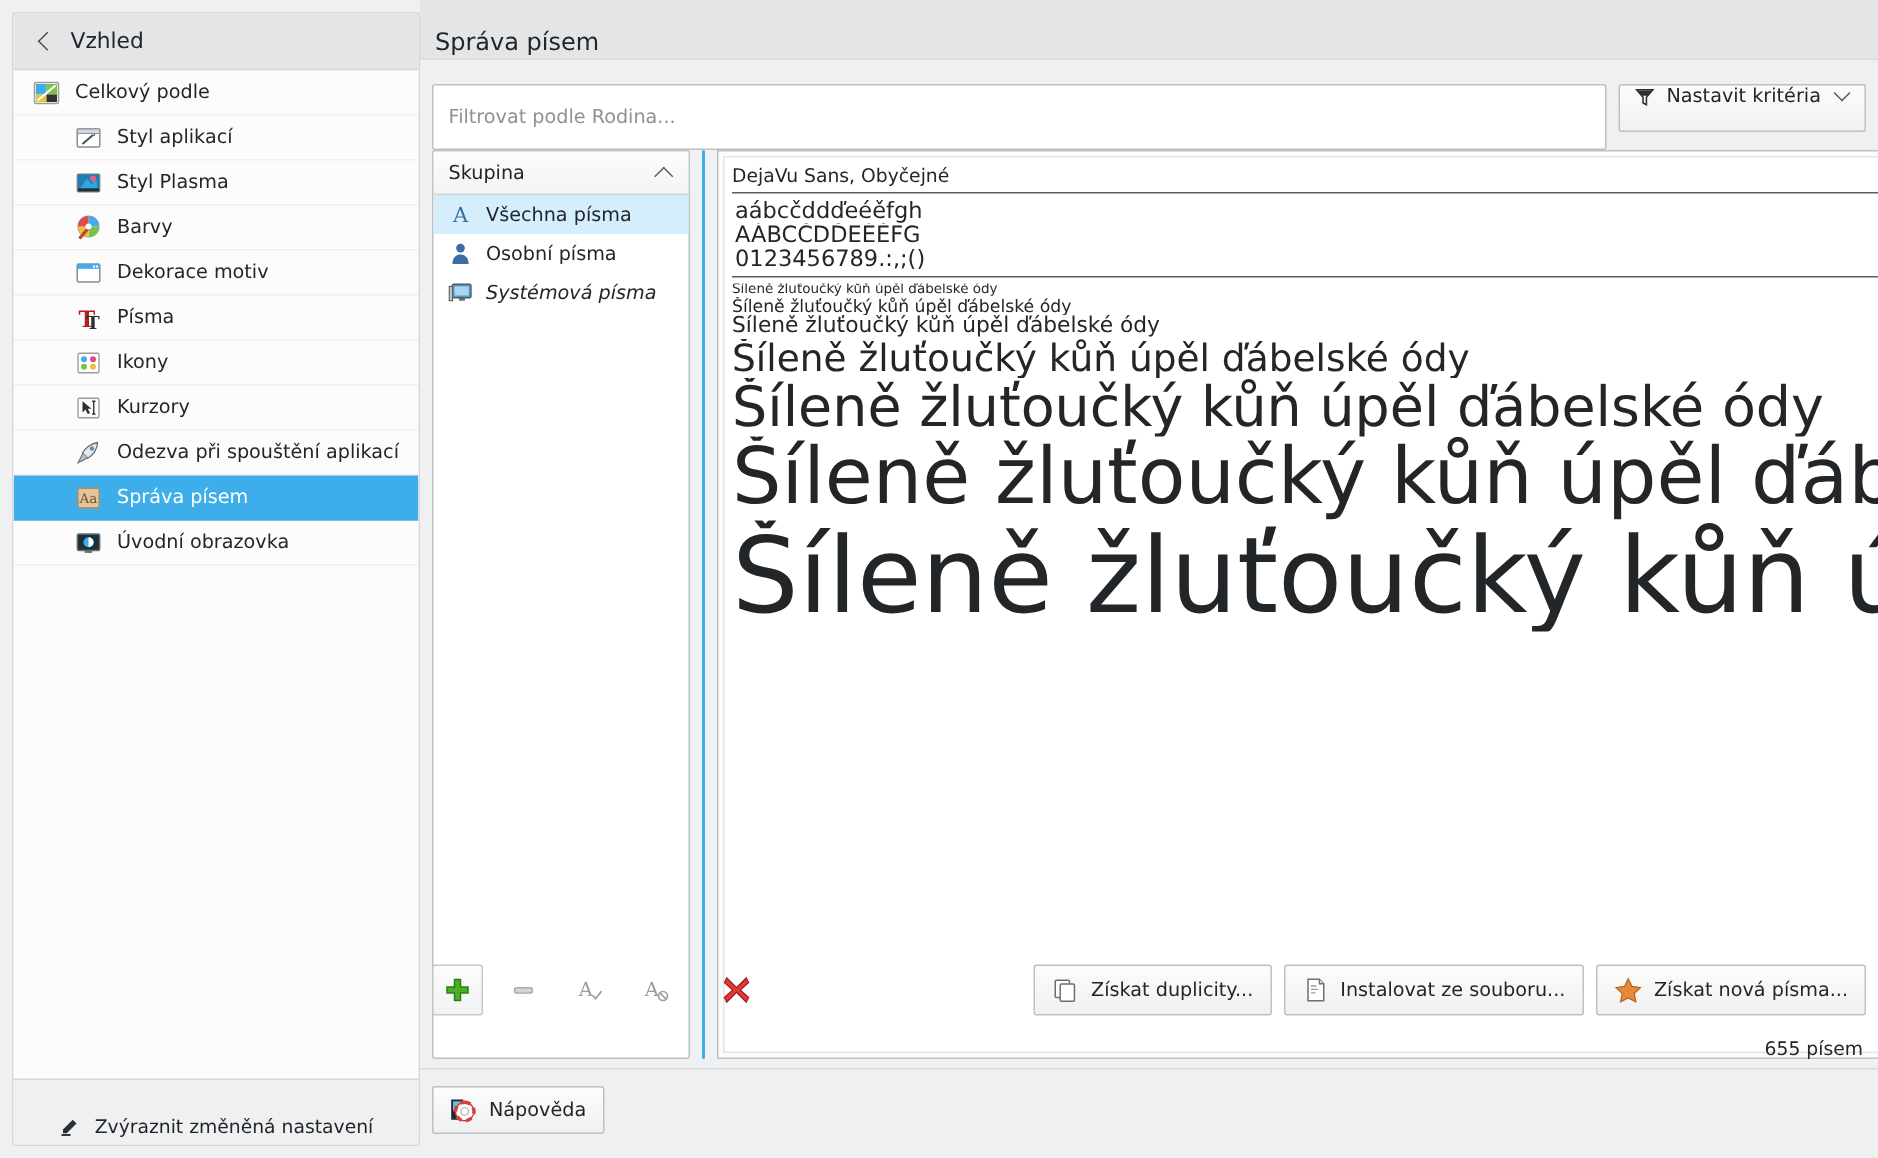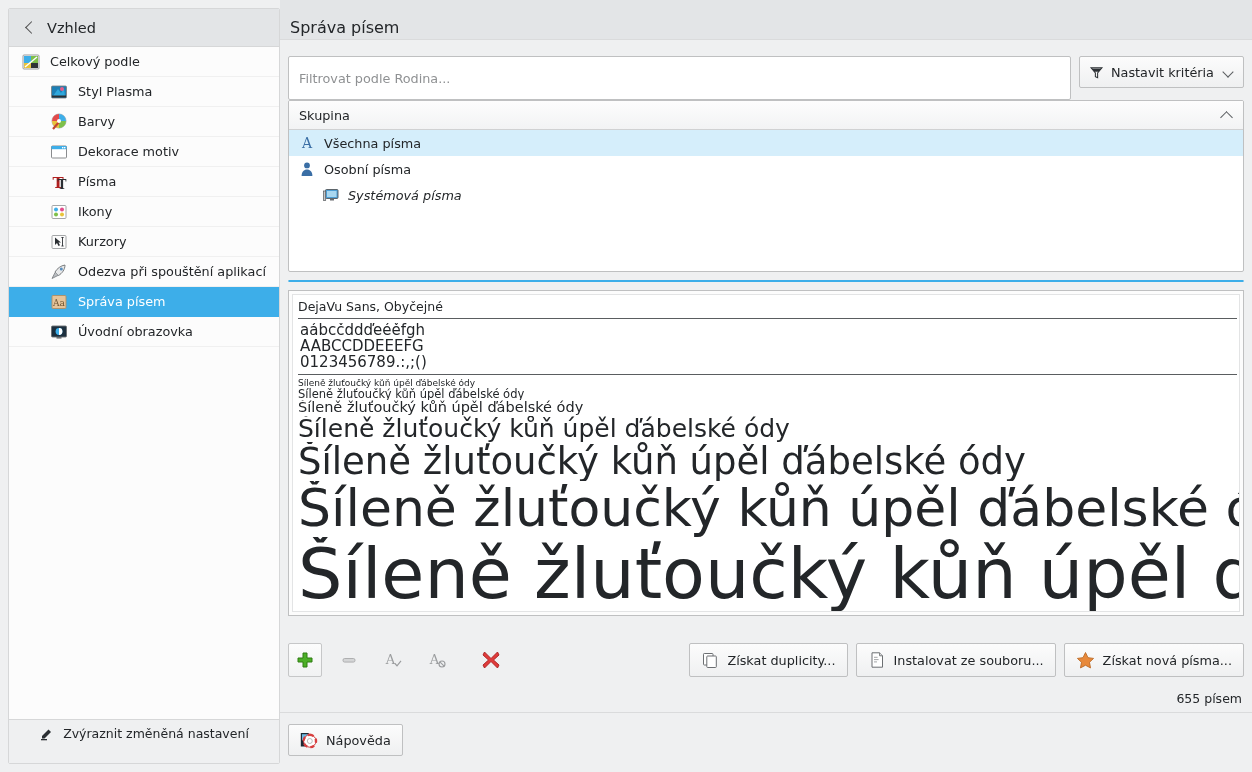--- a/index.html
+++ b/index.html
@@ -89,21 +89,21 @@
     flex: 0 0 20px;
     position: relative;
     display: inline-block;
   }
   #sidebar-footer {
     flex: 0 0 44px;
     height: 44px;
     background: #eff0f1;
     border-top: 1px solid #d6d7d8;
     display: flex;
-    align-items: flex-start;
+    align-items: flex-end;
     justify-content: center;
   }
   #highlight-btn {
     display: flex;
     align-items: center;
     gap: 8px;
     padding: 5px 10px;
     font-size: 12.5px;
     cursor: pointer;
     background: transparent;
@@ -155,21 +155,21 @@
     outline: none;
   }
   #filter-input::placeholder { color: #8f9193; }
   #criteria-btn {
     flex: 0 0 165px;
     height: 32px;
     background: linear-gradient(#fcfcfc, #eff0f1);
     border: 1px solid #bfc0c1;
     border-radius: 2px;
     display: flex;
-    align-items: center;
+    align-items: flex-start;
     gap: 7px;
     padding: 0 9px;
     cursor: pointer;
     font-size: 12.8px;
     font-family: inherit;
     color: #232629;
   }
   .chev-down {
     width: 10px; height: 10px;
     position: relative;
@@ -183,24 +183,23 @@
     width: 7px; height: 7px;
     border-right: 1.4px solid #5a5d60;
     border-bottom: 1.4px solid #5a5d60;
     transform: rotate(45deg);
   }
 
   
   #panels {
     position: absolute;
     left: 8px; top: 100px;
-    width: 956px; height: 450px;
+    width: 956px; height: 606px;
     display: flex;
     gap: 8px;
-    flex-direction: column;
   }
   .panel {
     background: #ffffff;
     border: 1px solid #bfc0c1;
     border-radius: 2px;
     overflow: hidden;
     position: relative;
   }
   #group-panel { flex: 0 0 172px; }
   #font-panel  { flex: 1 1 auto; border-color: #3daee9; }
@@ -242,21 +241,21 @@
   
   .group-item {
     display: flex;
     align-items: center;
     height: 26px;
     padding-left: 9px;
     font-size: 12.8px;
     cursor: pointer;
   }
   .group-item.selected { background: #d5eefb; }
-  .group-item.italic { font-style: italic; margin-left: 24px; }
+  .group-item.italic { font-style: italic; }
   .grp-icon {
     width: 18px; height: 18px;
     margin-right: 8px;
     flex: 0 0 18px;
     position: relative;
   }
 
   
   #font-head {
     display: flex;
@@ -424,20 +423,31 @@
             <path d="M3 4 L10 4 L10 11 L3 11 Z" fill="#3daee9"></path>
             <path d="M10 4 L17 4 L17 11 L10 11 Z" fill="#7ec04a"></path>
             <path d="M3 11 L10 11 L10 16 L3 16 Z" fill="#e8c33a"></path>
             <path d="M10 11 L17 11 L17 16 L10 16 Z" fill="#2f3336"></path>
             <path d="M4 15 L16 5" stroke="#ffffff" stroke-width="1.4"></path>
           </svg>
         </span>
         <span class="side-label">Celkový podle</span>
       </div>
 
+      <div class="side-item indented">
+        <span class="side-icon">
+          <svg class="ic" width="20" height="20" viewBox="0 0 20 20">
+            <rect x="2.5" y="4" width="15" height="12" rx="1" fill="#ffffff" stroke="#8a8c8e" stroke-width="1"></rect>
+            <rect x="2.5" y="4" width="15" height="3" fill="#cfd8de" stroke="#8a8c8e" stroke-width="0.6"></rect>
+            <path d="M6 14 L13 8" stroke="#4a4d50" stroke-width="1.3"></path>
+            <path d="M13 8 L14.5 7 L14 9 Z" fill="#4a4d50"></path>
+          </svg>
+        </span>
+        <span class="side-label">Styl aplikací</span>
+      </div>
 
       <div class="side-item indented">
         <span class="side-icon">
           <svg class="ic" width="20" height="20" viewBox="0 0 20 20">
             <rect x="2.5" y="4" width="15" height="12" rx="1" fill="#1d7fb5" stroke="#7a7c7e" stroke-width="0.8"></rect>
             <path d="M4 14 L9 7 L12 11 L15 6 L16 14 Z" fill="#2fa8dd"></path>
             <circle cx="13" cy="7" r="2" fill="#e35d8a"></circle>
             <rect x="3" y="13.5" width="14" height="2" fill="#2b2f33"></rect>
           </svg>
         </span>

